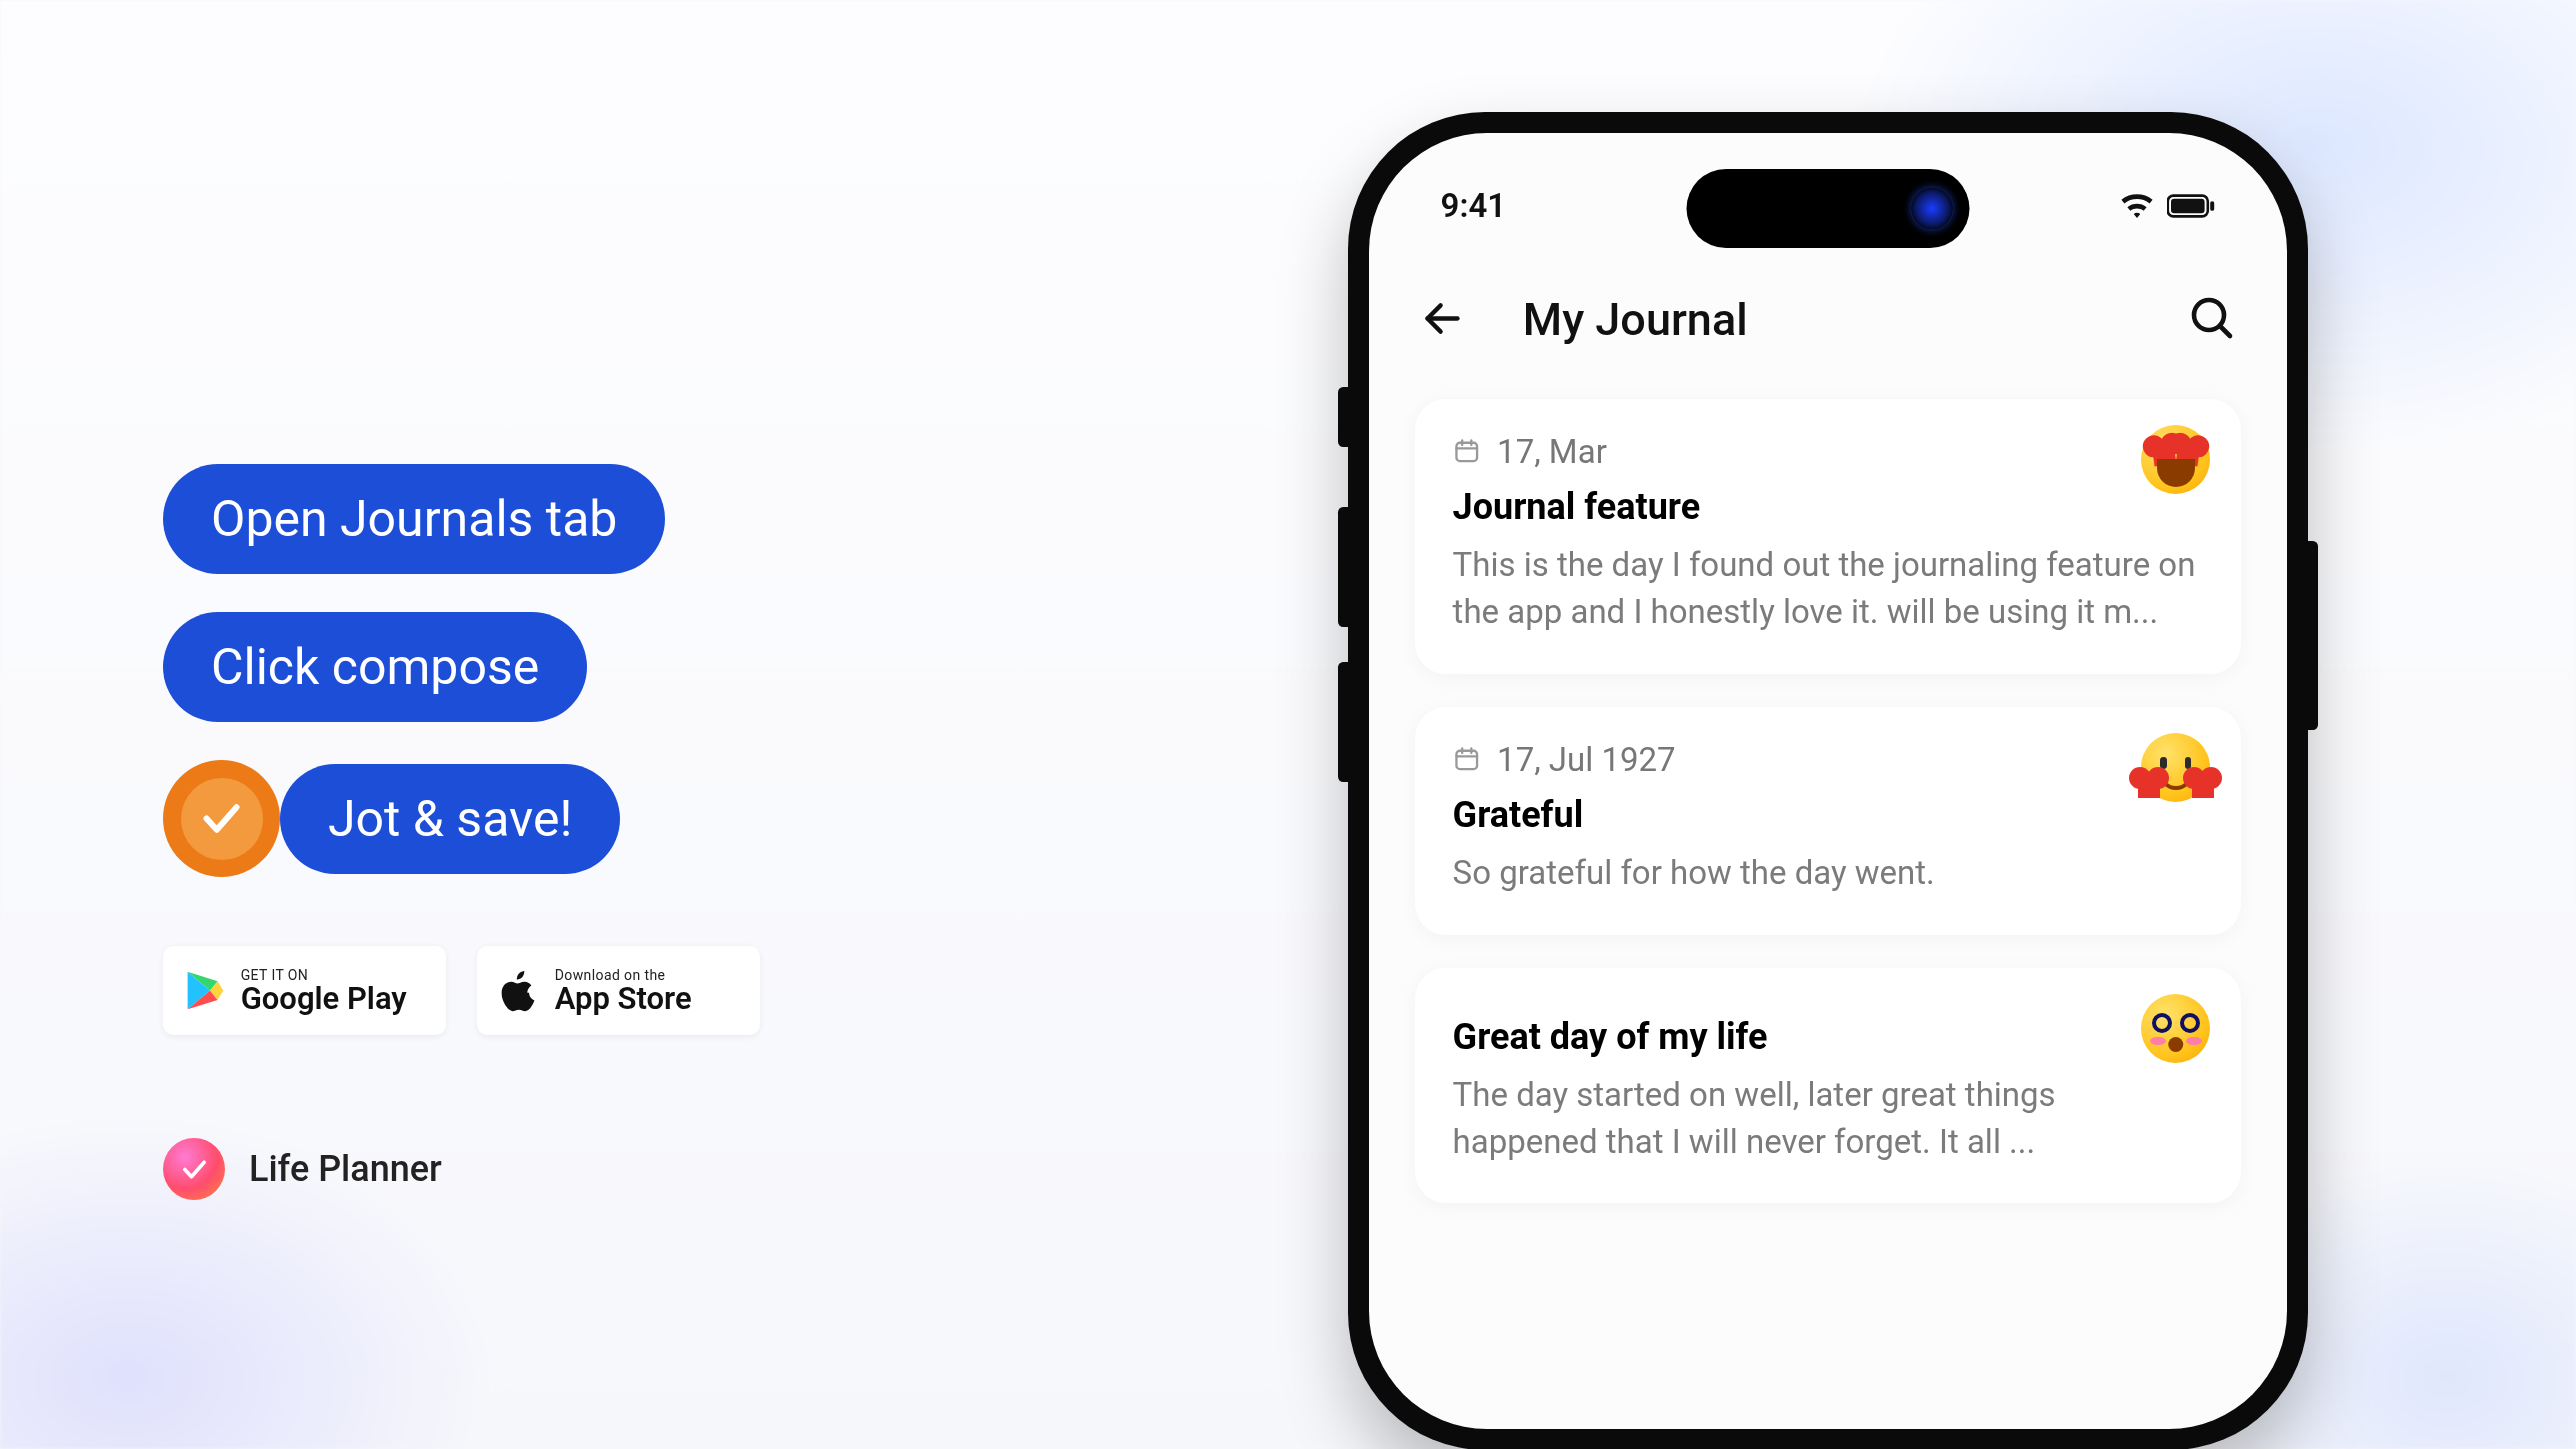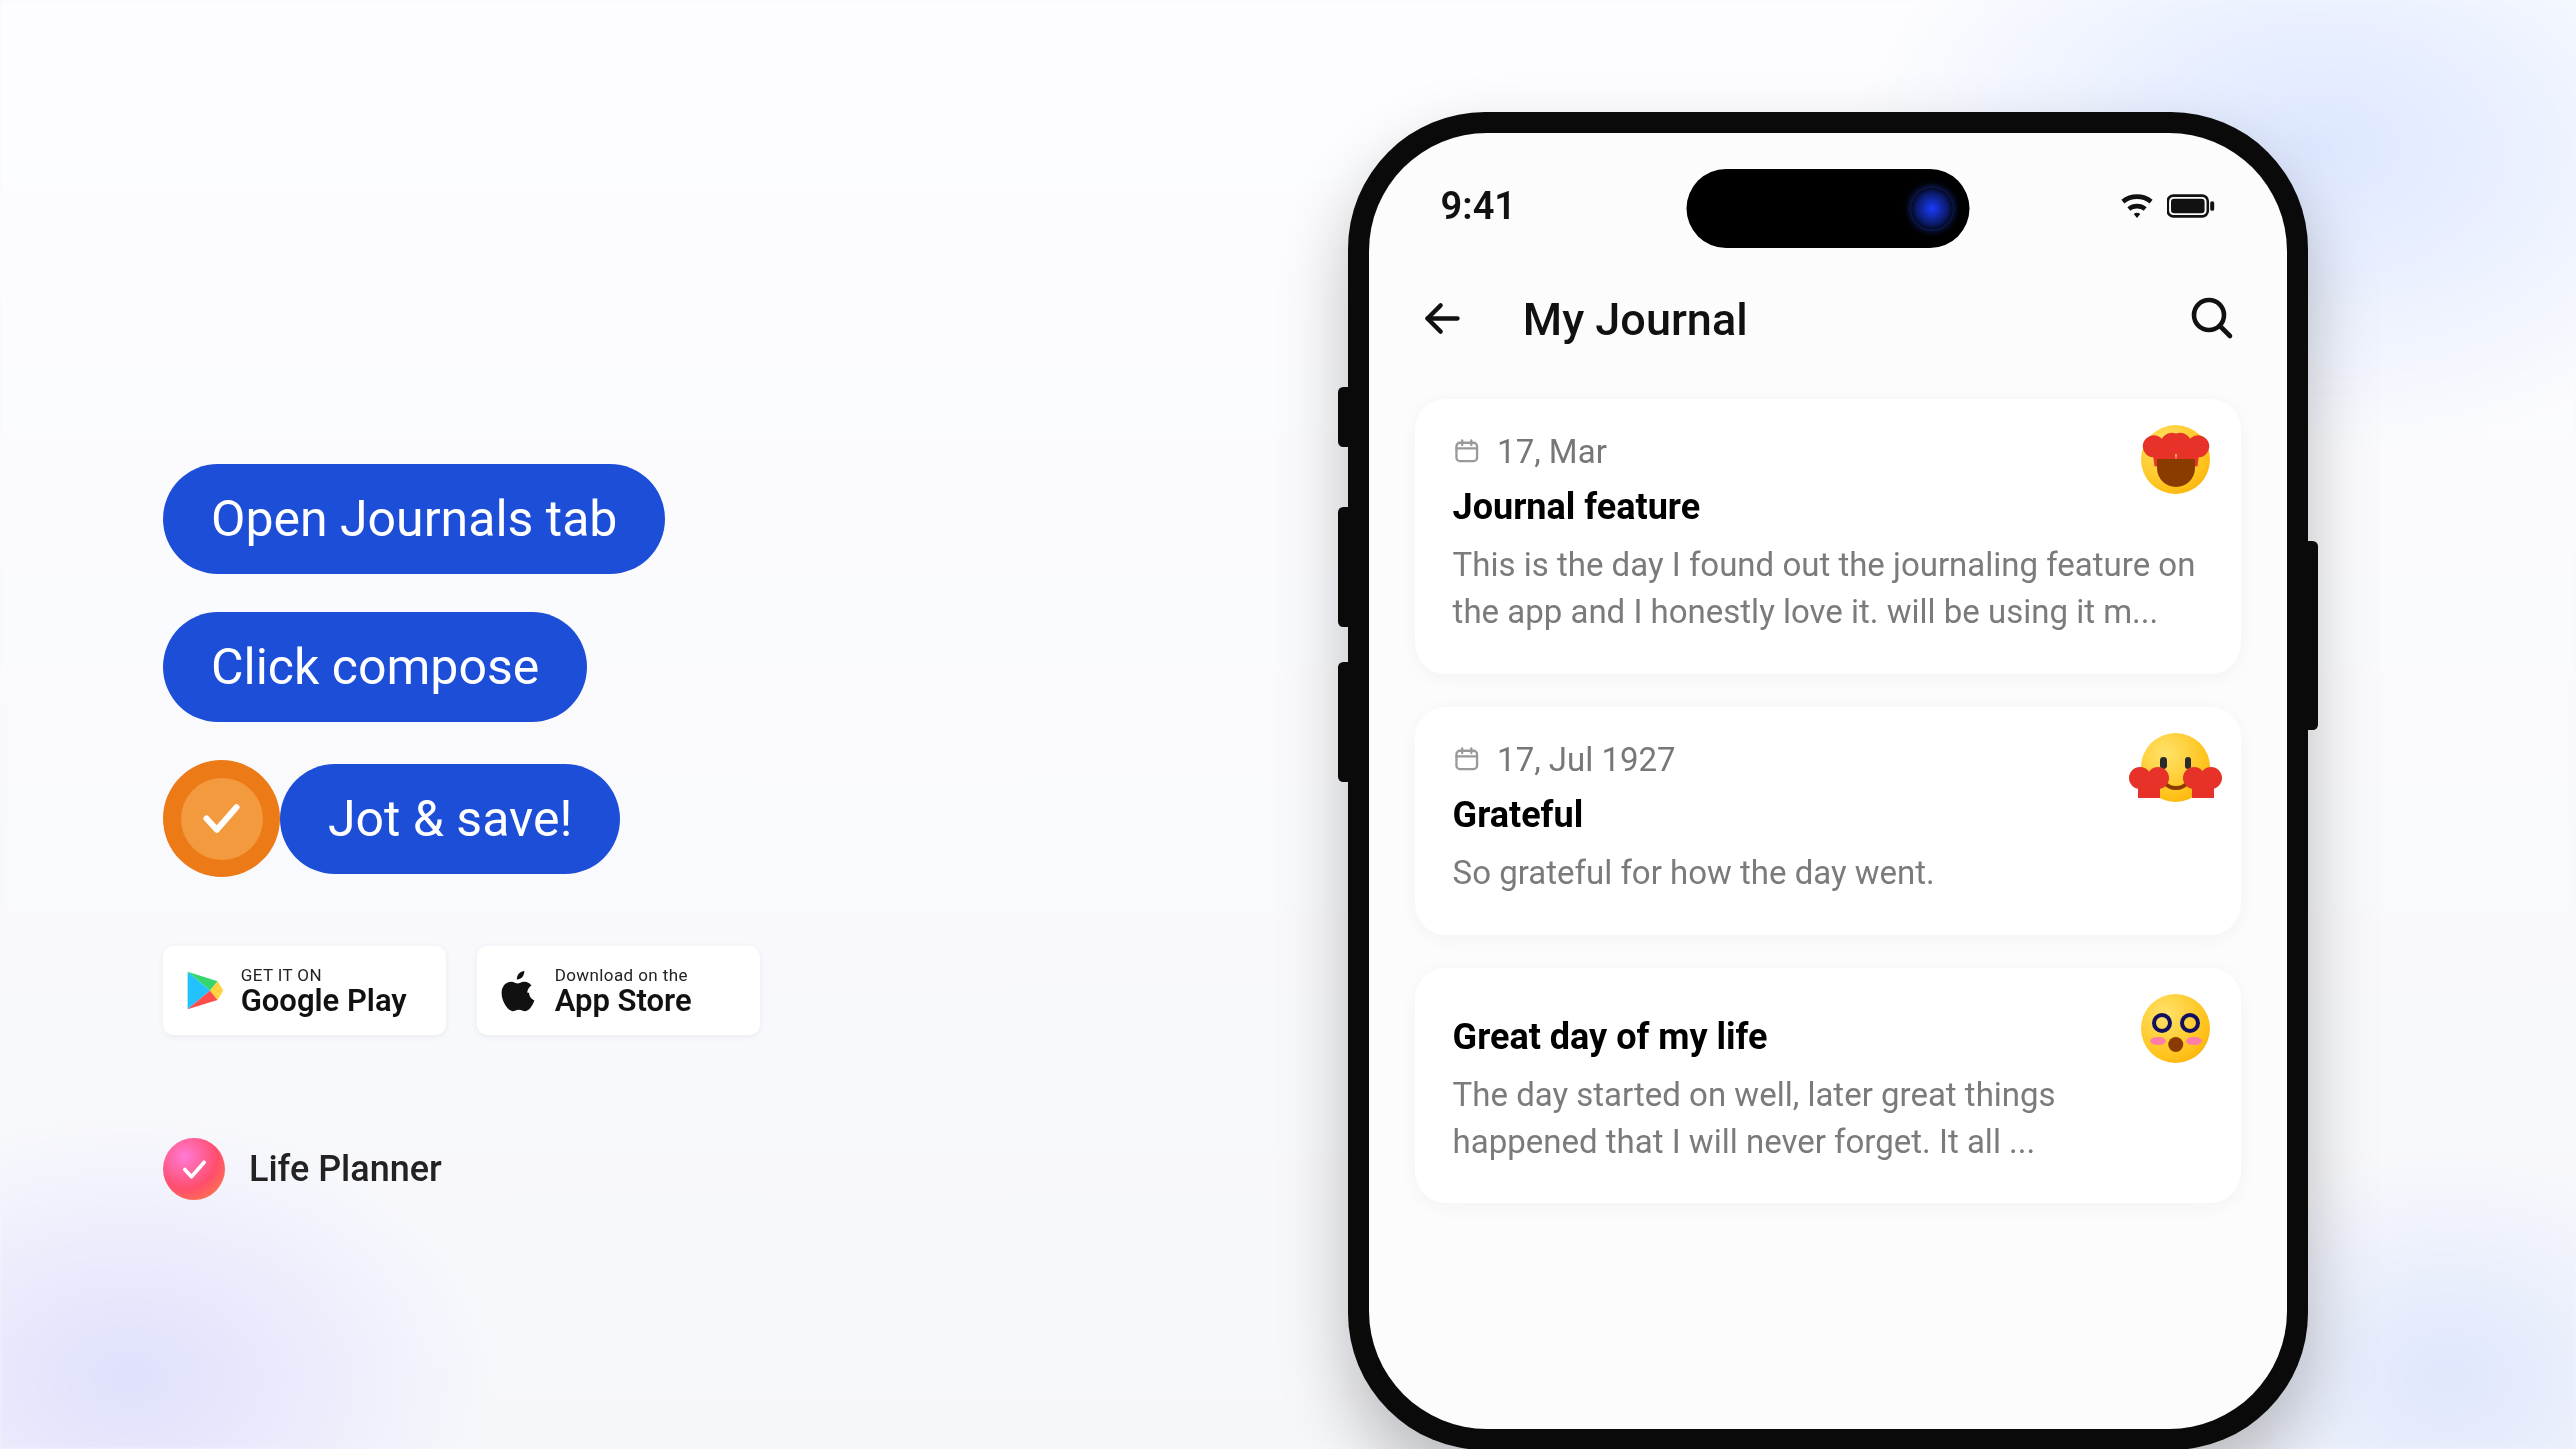--- a/index.html
+++ b/index.html
@@ -51,21 +51,21 @@
   .check-inner svg { width: 45px; height: 45px; }
   .stores { display: flex; gap: 31px; margin-top: 31px; }
   .store-badge {
     width: 283px; height: 89px;
     background: #fff; border-radius: 10.3px;
     display: flex; align-items: center; gap: 13.7px;
     padding: 0 19px;
     box-shadow: 0 1.7px 6.9px rgba(0,0,0,.06);
   }
   .store-icon { width: 45px; height: 45px; flex-shrink: 0; }
-  .store-text .t1 { font-size: 17px; color: #222; letter-spacing: 0.4px; }
+  .store-text .t1 { font-size: 14px; color: #222; letter-spacing: 0.4px; }
   .store-text .t2 { font-size: 31px; font-weight: 600; color: #111; line-height: 1; }
   .brand-row { display: flex; align-items: center; gap: 24px; margin-top: 65px; }
   .brand-dot {
     width: 62px; height: 62px; border-radius: 50%;
     background: radial-gradient(circle at 35% 30%, #ff7bd5, #ff4d6d 55%, #ff8a3d 100%);
     display: flex; align-items: center; justify-content: center;
   }
   .brand-dot svg { width: 29px; height: 29px; }
   .brand-name { font-size: 36px; color: #222; font-weight: 500; }
 
@@ -100,21 +100,21 @@
   .btn-l1, .btn-l2, .btn-l3, .btn-r1 { position: absolute; background:#0a0a0a; left:-10.3px; width:10.3px; border-radius: 5.2px 0 0 5.2px; }
   .btn-l1 { top: 275px; height: 60px; }
   .btn-l2 { top: 395px; height: 120px; }
   .btn-l3 { top: 550px; height: 120px; }
   .btn-r1 { left: auto; right: -10.3px; top: 429px; height: 189px; border-radius: 0 5.2px 5.2px 0; }
 
   .statusbar {
     position: absolute; top: 43px; left: 0; right: 0; height: 60px;
     display: flex; justify-content: space-between; align-items: center;
     padding: 0 72px;
-    font-size: 38px; font-weight: 600; color: #111;
+    font-size: 33px; font-weight: 600; color: #111;
   }
   .statusbar .right { display: flex; gap: 13.7px; align-items: center; }
   .wifi, .batt { display: inline-flex; }
   .screen-content { position: absolute; top: 137px; left: 46px; right: 46px; bottom: 0; }
   .appbar { display: flex; align-items: center; height: 100px; gap: 38px; padding: 0 5.2px; }
   .appbar svg { flex-shrink: 0; }
   .appbar-title { font-size: 45px; font-weight: 500; color: #111; margin-left: 20px; }
   .appbar-spacer { flex: 1; }
   .entries { margin-top: 29px; display: flex; flex-direction: column; gap: 33px; }
   .card {

